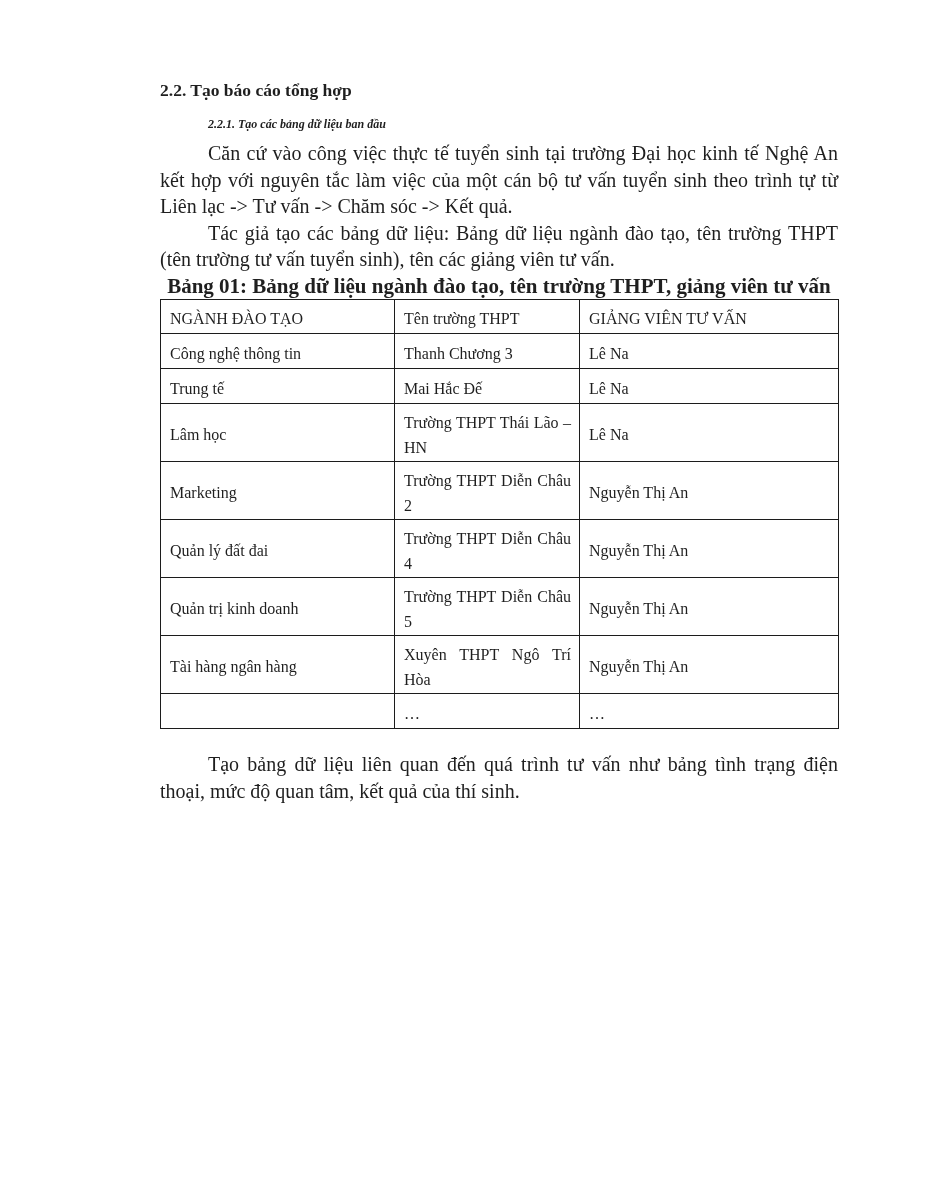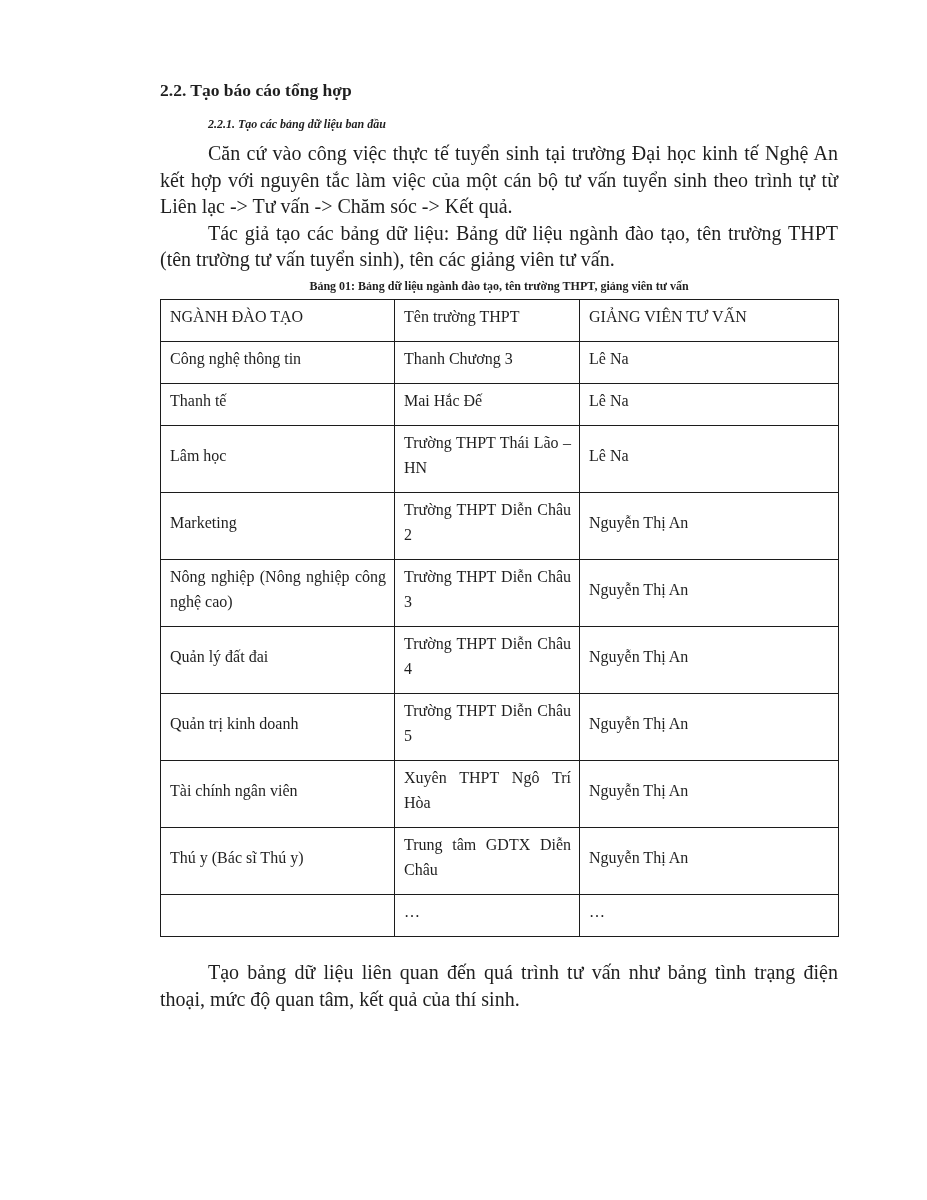--- a/index.html
+++ b/index.html
@@ -32,36 +32,36 @@
     line-height: 20px;
     margin: 0 0 6px 48px;
   }
   .para {
     font-size: 20px;
     line-height: 26.5px;
     text-align: justify;
     text-indent: 48px;
   }
   .tbl-caption {
-    font-size: 12px;
+    font-size: 21px;
     font-weight: bold;
     line-height: 26.5px;
     text-align: center;
   }
   table.data {
     width: 678px;
     border-collapse: collapse;
     table-layout: fixed;
   }
   table.data td, table.data th {
     border: 1px solid #1c1c1c;
     font-size: 16px;
     font-weight: normal;
     line-height: 25px;
-    padding: 4px 8px 12px 9px;
+    padding: 4px 8px 0 9px;
     vertical-align: middle;
     text-align: left;
     overflow: hidden;
   }
   table.data td.just { text-align: justify; }
   tr.r-s  { height: 35px; }
   tr.r-t  { height: 58px; }
   tr.r-h  { height: 34px; }
   .closing {
     margin-top: 22px;
@@ -92,57 +92,47 @@
           <th>NGÀNH ĐÀO TẠO</th>
           <th>Tên trường THPT</th>
           <th>GIẢNG VIÊN TƯ VẤN</th>
         </tr>
         <tr class="r-s">
           <td class="just">Công nghệ thông tin</td>
           <td class="just">Thanh Chương 3</td>
           <td>Lê Na</td>
         </tr>
         <tr class="r-s">
-          <td class="just">Thanh tế</td>
+          <td class="just">Trung tế</td>
           <td class="just">Mai Hắc Đế</td>
           <td>Lê Na</td>
         </tr>
         <tr class="r-t">
           <td class="just">Lâm học</td>
           <td class="just">Trường THPT Thái Lão – HN</td>
           <td>Lê Na</td>
         </tr>
         <tr class="r-t">
           <td class="just">Marketing</td>
           <td class="just">Trường THPT Diễn Châu 2</td>
           <td>Nguyễn Thị An</td>
         </tr>
         <tr class="r-t">
-          <td class="just">Nông nghiệp (Nông nghiệp công nghệ cao)</td>
-          <td class="just">Trường THPT Diễn Châu 3</td>
-          <td>Nguyễn Thị An</td>
-        </tr>
-        <tr class="r-t">
           <td class="just">Quản lý đất đai</td>
           <td class="just">Trường THPT Diễn Châu 4</td>
           <td>Nguyễn Thị An</td>
         </tr>
         <tr class="r-t">
           <td class="just">Quản trị kinh doanh</td>
           <td class="just">Trường THPT Diễn Châu 5</td>
           <td>Nguyễn Thị An</td>
         </tr>
         <tr class="r-t">
-          <td class="just">Tài chính ngân viên</td>
+          <td class="just">Tài hàng ngân hàng</td>
           <td class="just">Xuyên THPT Ngô Trí Hòa</td>
-          <td>Nguyễn Thị An</td>
-        </tr>
-        <tr class="r-t">
-          <td class="just">Thú y (Bác sĩ Thú y)</td>
-          <td class="just">Trung tâm GDTX Diễn Châu</td>
           <td>Nguyễn Thị An</td>
         </tr>
         <tr class="r-s">
           <td></td>
           <td>…</td>
           <td>…</td>
         </tr>
       </tbody>
     </table>
 

